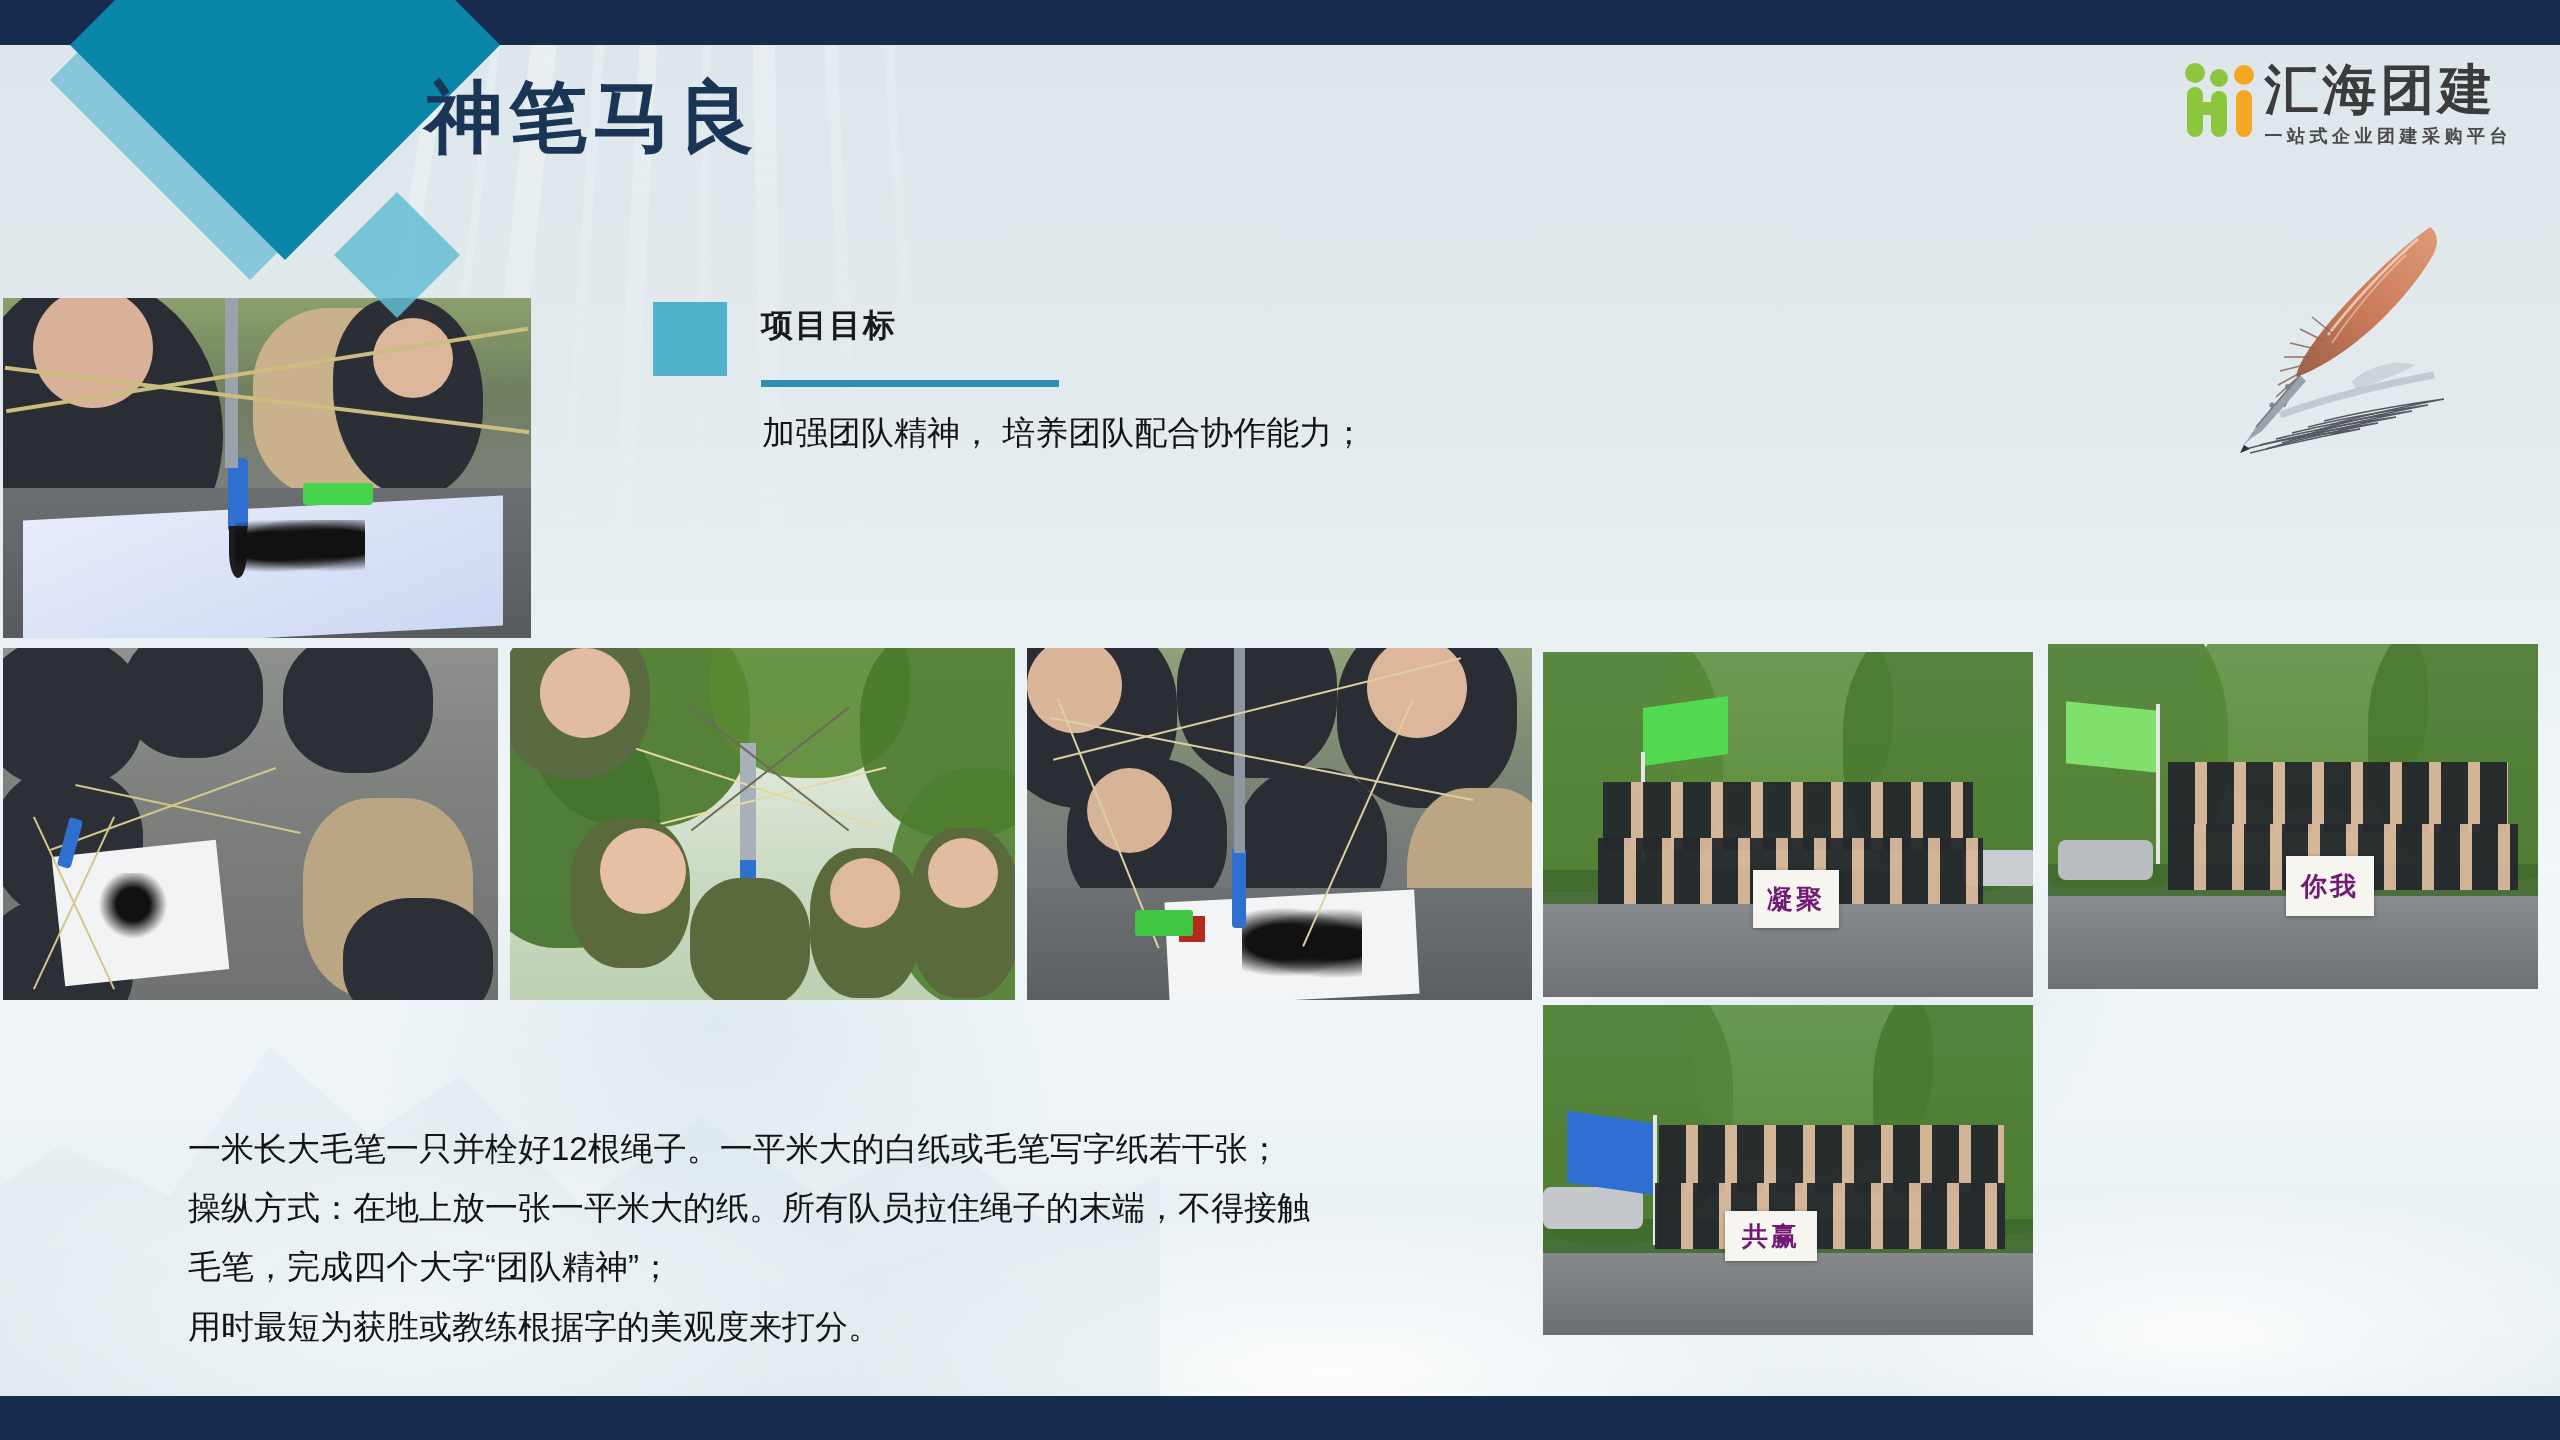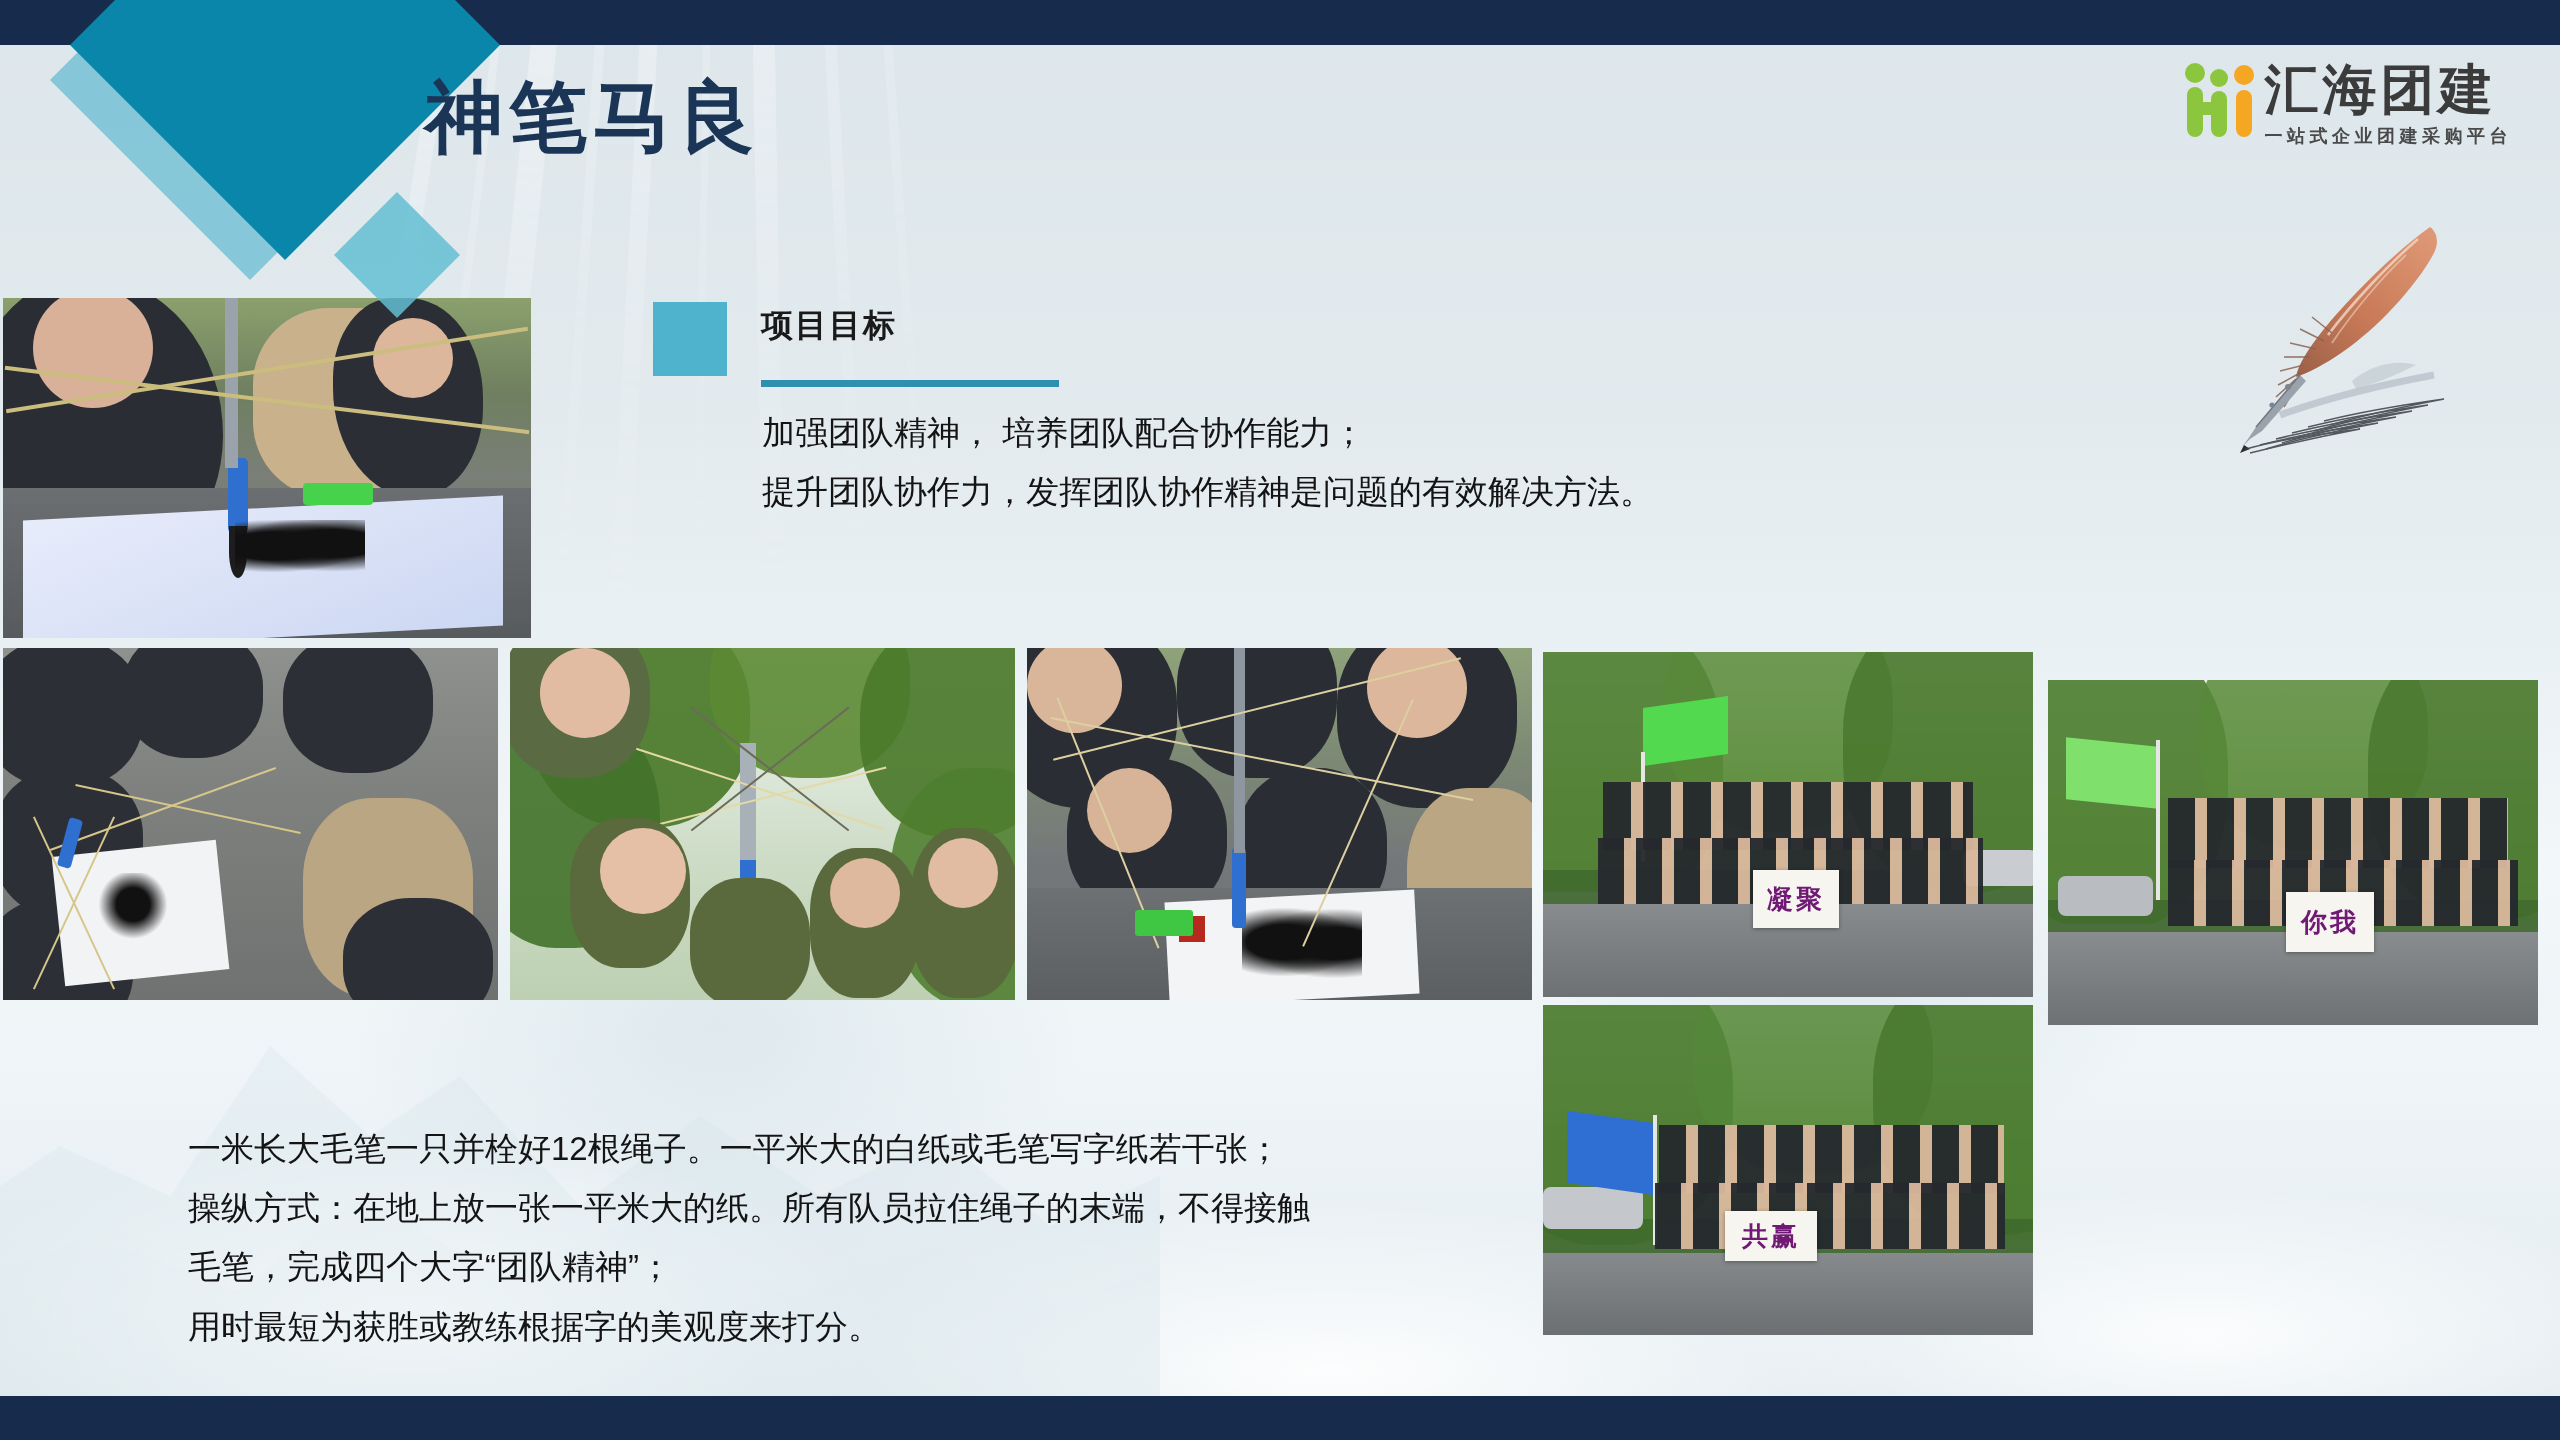--- a/index.html
+++ b/index.html
@@ -274,21 +274,21 @@
     <div style="position:absolute;left:0;top:240px;width:100%;height:105px;background:linear-gradient(to bottom,#8c8f91,#6e7173);"></div>
     <div style="position:absolute;left:0;top:218px;width:100%;height:34px;background:#3f6a2e;opacity:.85"></div>
     <div style="position:absolute;left:420px;top:198px;width:75px;height:36px;background:#c9ccd0;border-radius:8px;"></div>
     <div class="flag" style="left:100px;top:50px;width:85px;height:58px;background:#53d94f;transform:skewY(-8deg);"></div>
     <div style="position:absolute;left:98px;top:100px;width:4px;height:110px;background:#e6e6e6;"></div>
     <div style="position:absolute;left:60px;top:130px;width:370px;height:68px;background:repeating-linear-gradient(90deg,#25282d 0 28px,#d9b79c 28px 40px);opacity:.95"></div>
     <div style="position:absolute;left:55px;top:186px;width:385px;height:66px;background:repeating-linear-gradient(90deg,#25282d 0 26px,#d9b79c 26px 38px);opacity:.95"></div>
     <div class="cap" style="left:210px;top:218px;width:86px;height:58px;">凝聚</div>
   </div>
 
-  <div class="ph" style="left:2048px;top:680px;width:490px;height:345px;">
+  <div class="ph" style="left:2048px;top:644px;width:490px;height:345px;">
     <div class="sky" style="background:linear-gradient(to bottom,#e9f0e4 0%,#cfe0bf 18%,#9dbd7a 40%,#7fa95e 62%,#7b8a74 80%,#74787a 100%);"></div>
     <div class="blob" style="left:-60px;top:-50px;width:240px;height:300px;background:#4f7f33;border-radius:45%;opacity:.92"></div>
     <div class="blob" style="left:150px;top:-60px;width:230px;height:230px;background:#58893a;border-radius:45%;opacity:.85"></div>
     <div class="blob" style="left:320px;top:-50px;width:240px;height:290px;background:#4b7a30;border-radius:45%;opacity:.92"></div>
     <div style="position:absolute;left:0;top:244px;width:100%;height:101px;background:linear-gradient(to bottom,#8c8f91,#6e7173);"></div>
     <div style="position:absolute;left:0;top:220px;width:100%;height:32px;background:#3f6a2e;opacity:.85"></div>
     <div style="position:absolute;left:10px;top:196px;width:95px;height:40px;background:#b9bdc2;border-radius:8px;"></div>
     <div class="flag" style="left:18px;top:62px;width:92px;height:62px;background:#7fe06b;transform:skewY(6deg);"></div>
     <div style="position:absolute;left:108px;top:60px;width:4px;height:160px;background:#e6e6e6;"></div>
     <div style="position:absolute;left:120px;top:118px;width:340px;height:70px;background:repeating-linear-gradient(90deg,#25282d 0 27px,#d9b79c 27px 39px);opacity:.95"></div>
@@ -312,21 +312,20 @@
   </div>
 
 
   <div class="sec" style="left:653px;top:302px;width:700px;height:92px;">
     <div class="sq"></div>
     <h2>项目目标</h2>
     <div class="rule"></div>
   </div>
   <div class="body-txt" style="left:762px;top:412px;width:1600px;">
     <p>加强团队精神， 培养团队配合协作能力；</p>
-    <p>提升团队协作力，发挥团队协作精神是问题的有效解决方法。</p>
   </div>
 
   <div class="body-txt" style="left:188px;top:1128px;width:1400px;">
     <p>一米长大毛笔一只并栓好12根绳子。一平米大的白纸或毛笔写字纸若干张；</p>
     <p>操纵方式：在地上放一张一平米大的纸。所有队员拉住绳子的末端，不得接触</p>
     <p>毛笔，完成四个大字“团队精神”；</p>
     <p>用时最短为获胜或教练根据字的美观度来打分。</p>
   </div>
 
 </div>

